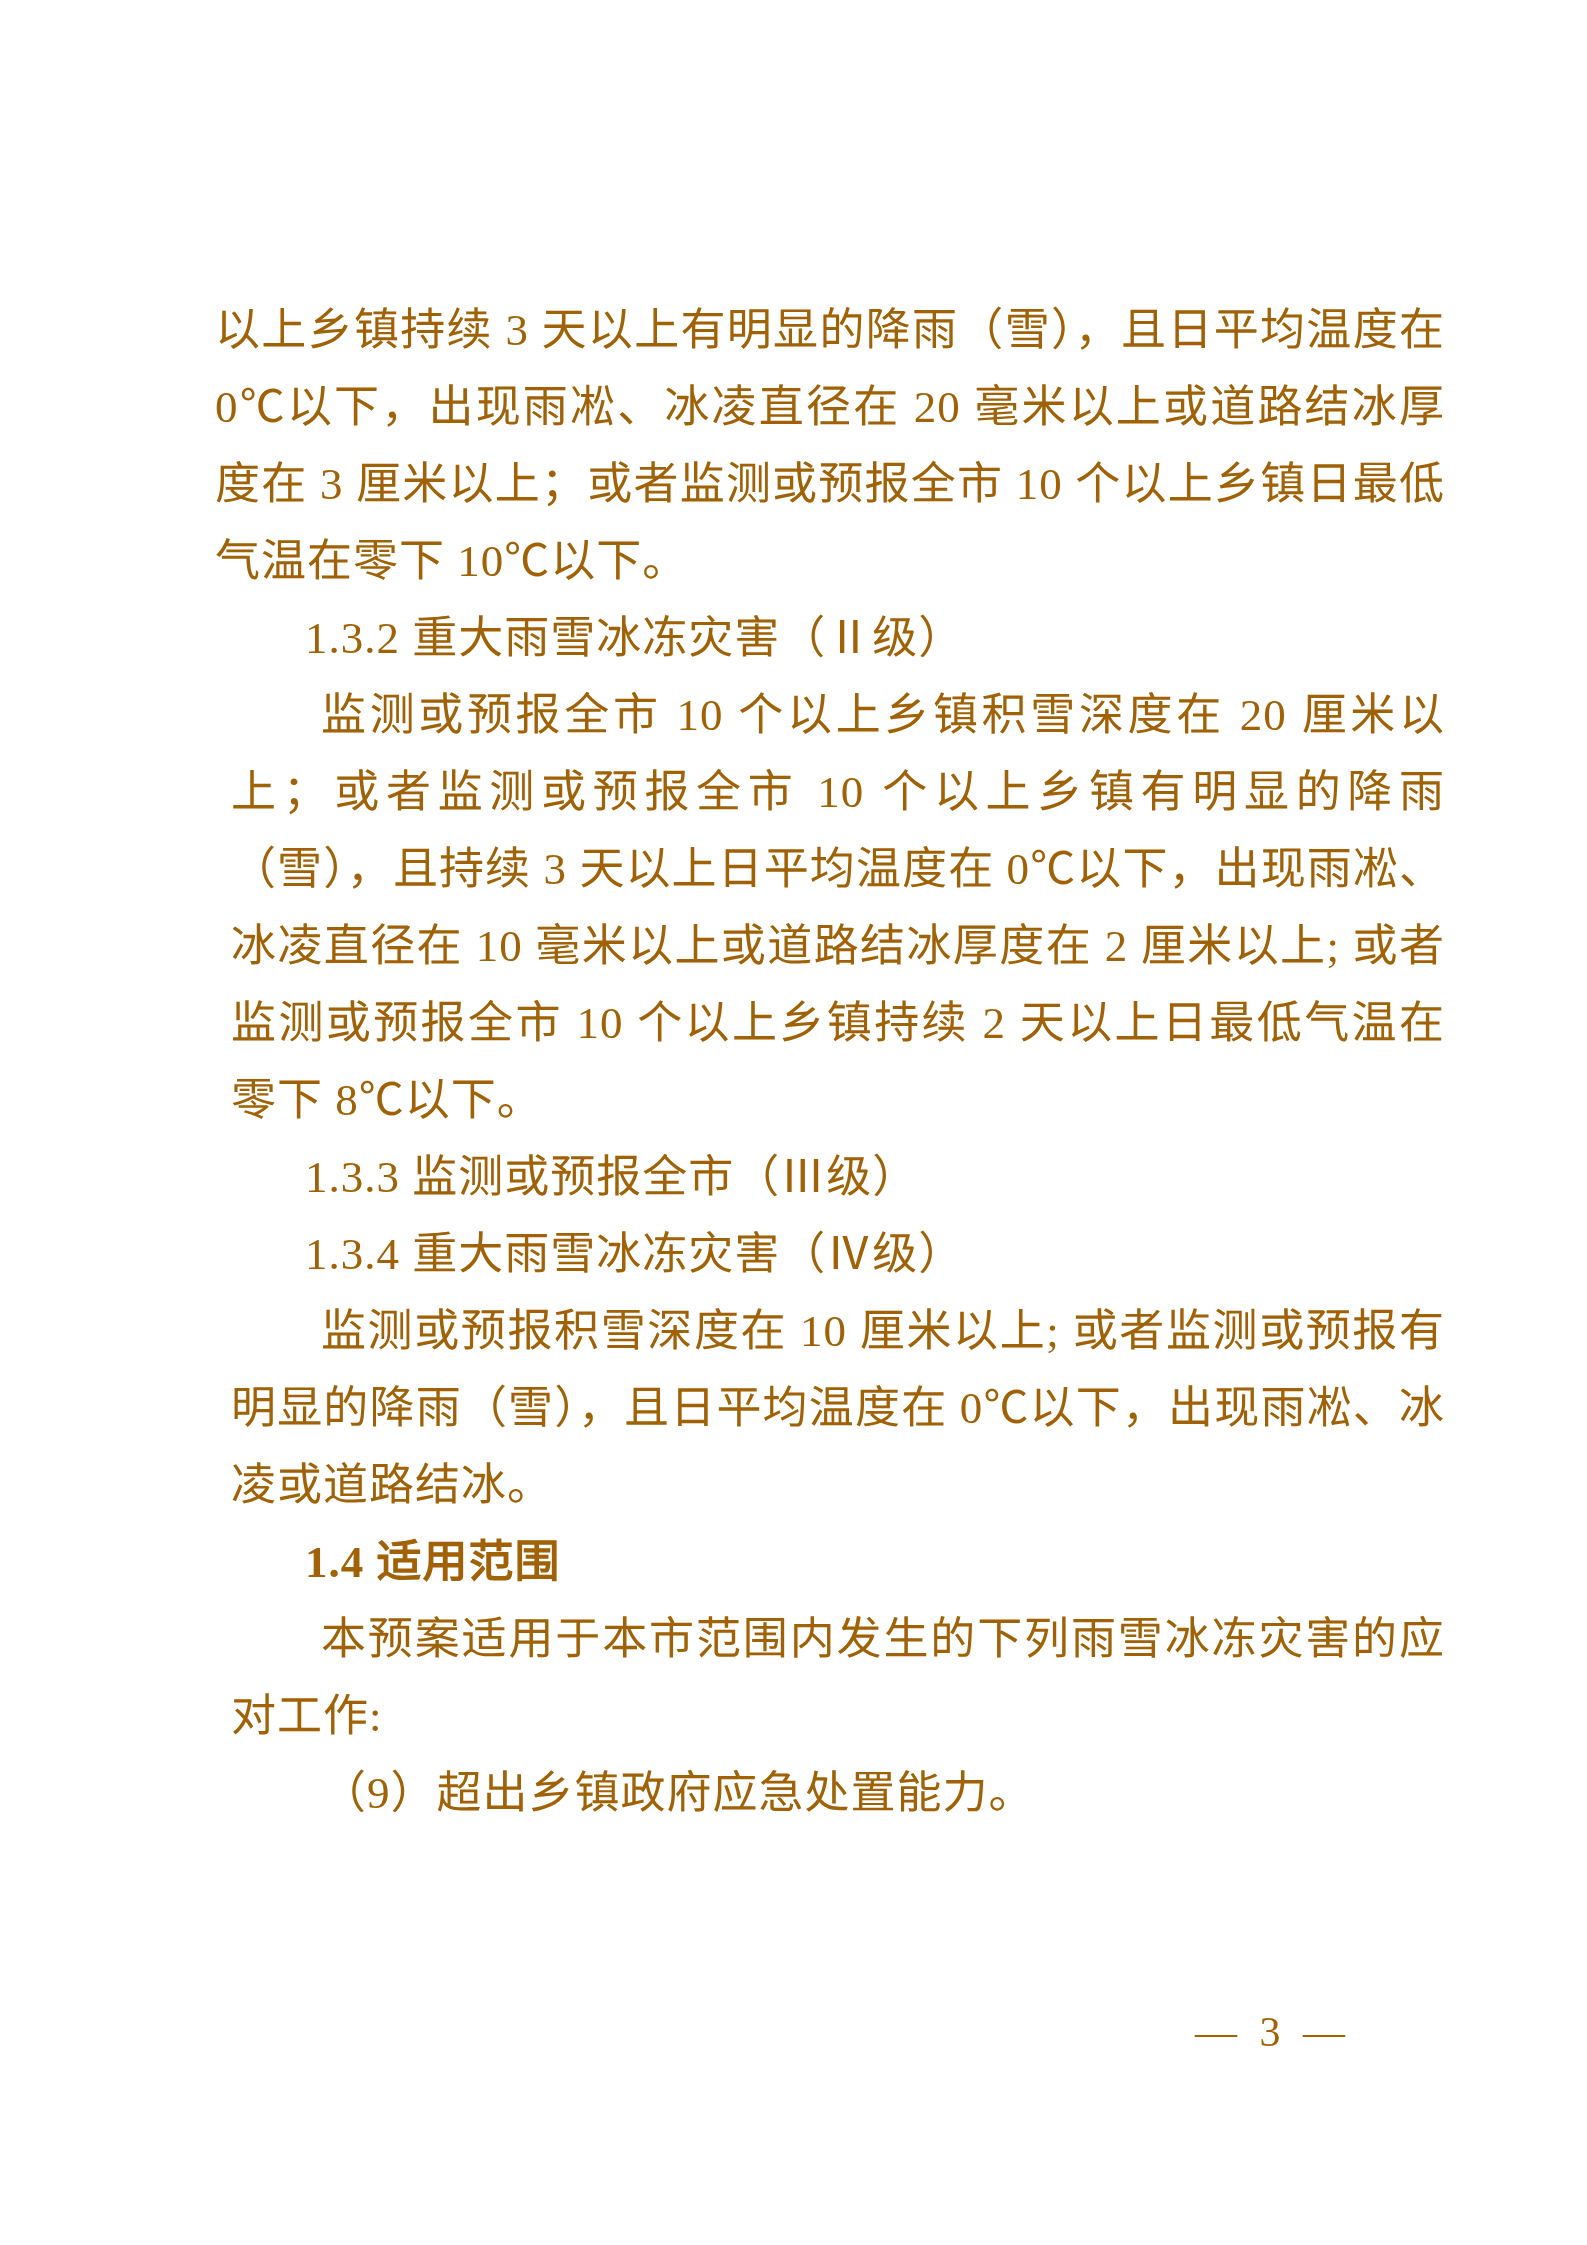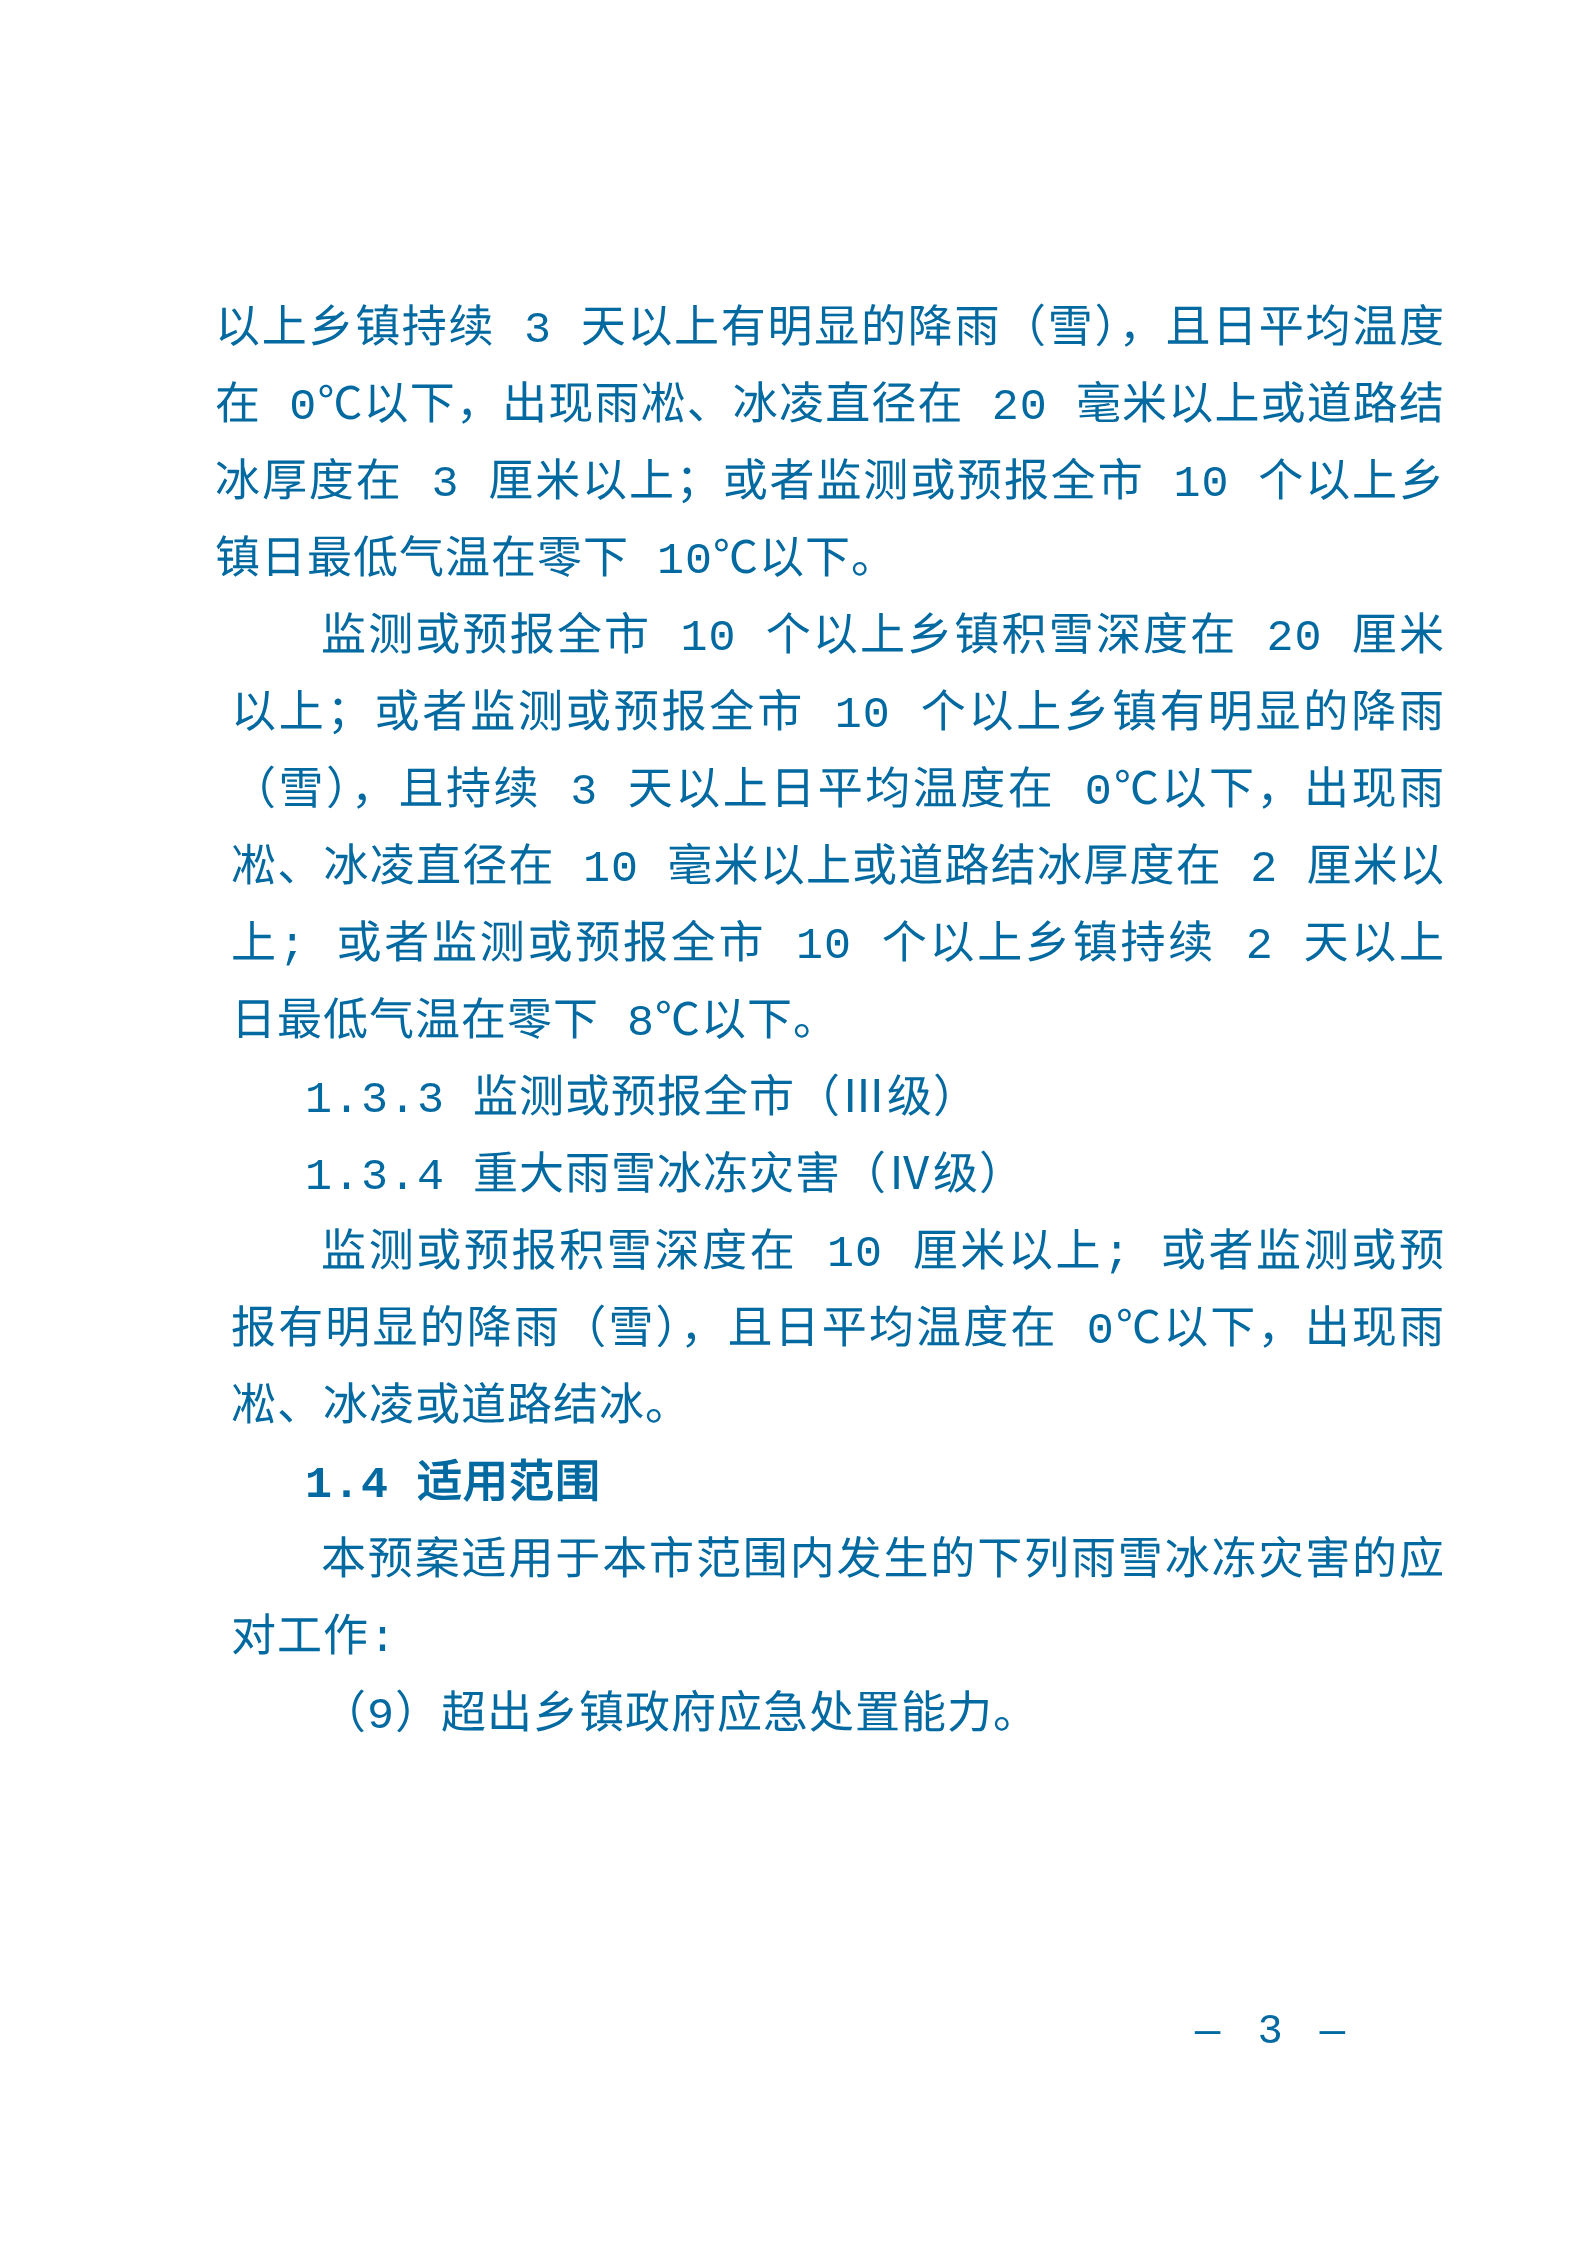--- a/index.html
+++ b/index.html
@@ -5,22 +5,22 @@
   html, body {
     margin: 0;
     padding: 0;
     background: #ffffff;
   }
   .page {
     position: relative;
     width: 1587px;
     height: 2245px;
     background: #ffffff;
-    color: #0369a1;
-    font-family: Liberation Mono, monospace;
+    color: #a16207;
+    font-family: Liberation Serif, serif;
     overflow: hidden;
   }
   .content {
     position: absolute;
     left: 215px;
     top: 292px;
     width: 1230px;
   }
   .content p {
     margin: 0;
@@ -42,20 +42,21 @@
     letter-spacing: 6px;
     white-space: nowrap;
   }
 </style>
 </head>
 <body>
 
 <div class="page">
   <div class="content">
     <p class="body-noindent">以上乡镇持续 3 天以上有明显的降雨（雪），且日平均温度在 0℃以下，出现雨凇、冰凌直径在 20 毫米以上或道路结冰厚度在 3 厘米以上；或者监测或预报全市 10 个以上乡镇日最低气温在零下 10℃以下。</p>
+    <p class="heading">1.3.2 重大雨雪冰冻灾害（Ⅱ级）</p>
     <p class="body">监测或预报全市 10 个以上乡镇积雪深度在 20 厘米以上；或者监测或预报全市 10 个以上乡镇有明显的降雨（雪），且持续 3 天以上日平均温度在 0℃以下，出现雨凇、冰凌直径在 10 毫米以上或道路结冰厚度在 2 厘米以上; 或者监测或预报全市 10 个以上乡镇持续 2 天以上日最低气温在零下 8℃以下。</p>
     <p class="heading">1.3.3 监测或预报全市（Ⅲ级）</p>
     <p class="heading">1.3.4 重大雨雪冰冻灾害（Ⅳ级）</p>
     <p class="body">监测或预报积雪深度在 10 厘米以上; 或者监测或预报有明显的降雨（雪），且日平均温度在 0℃以下，出现雨凇、冰凌或道路结冰。</p>
     <p class="heading-bold">1.4 适用范围</p>
     <p class="body">本预案适用于本市范围内发生的下列雨雪冰冻灾害的应对工作:</p>
     <p class="body">（9）超出乡镇政府应急处置能力。</p>
   </div>
 
   <div class="footer">— 3 —</div>

